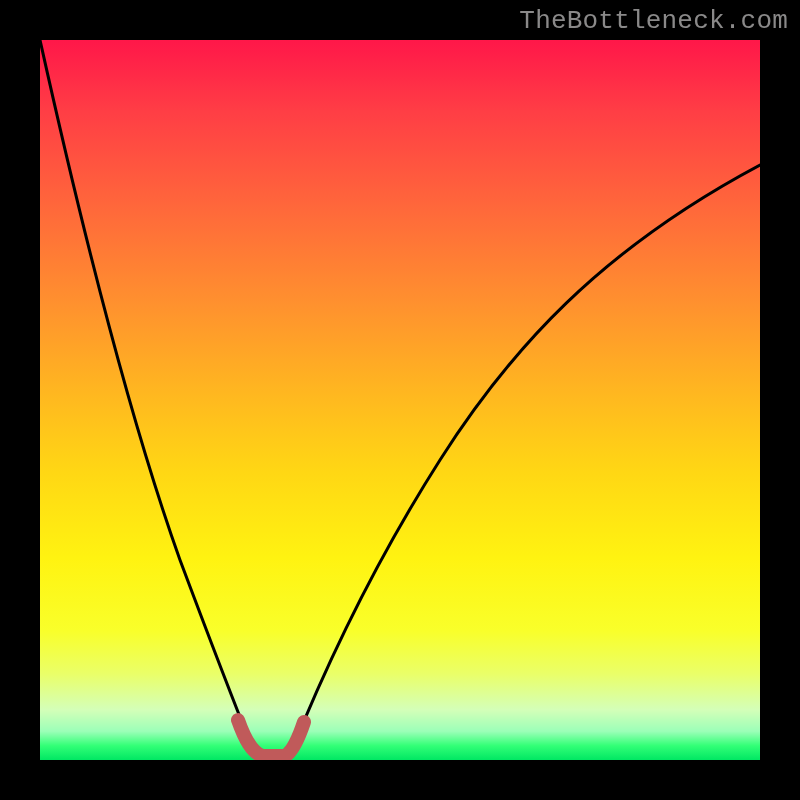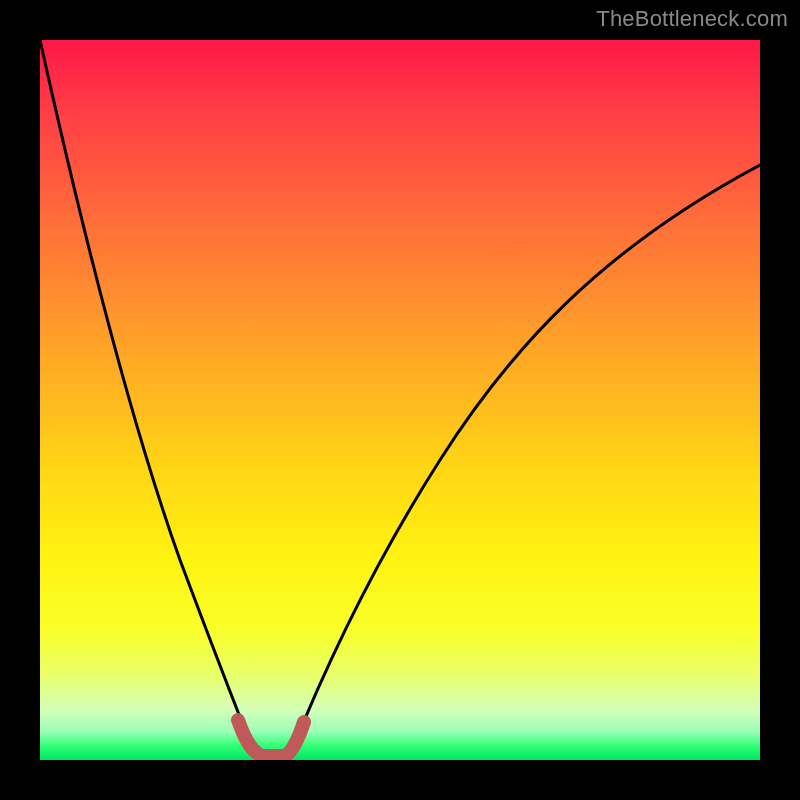--- a/index.html
+++ b/index.html
@@ -36,22 +36,22 @@
       #eaff68 88%,
       #d4ffb8 93%,
       #9cffb8 96%,
       #33ff77 98%,
       #00e763 100%);
   }
   .watermark {
     position: absolute;
     top: 6px;
     right: 12px;
-    font-family: Liberation Sans, sans-serif;
-    font-size: 22px;
+    font-family: Liberation Mono, monospace;
+    font-size: 26px;
     color: #8a8989;
     letter-spacing: 0.2px;
     user-select: none;
   }
   svg.curves {
     position: absolute;
     left: 0;
     top: 0;
     width: 720px;
     height: 720px;

